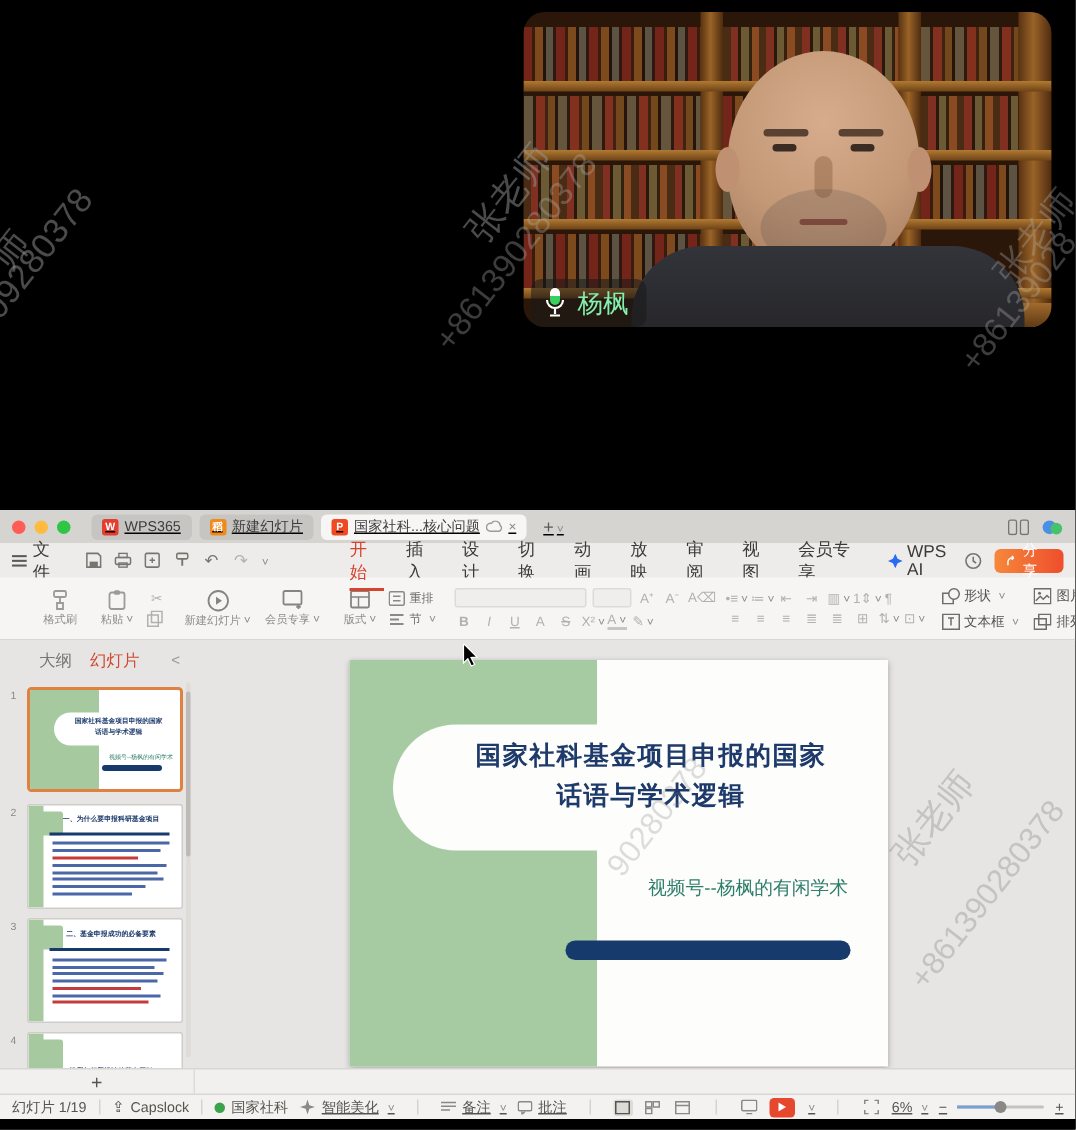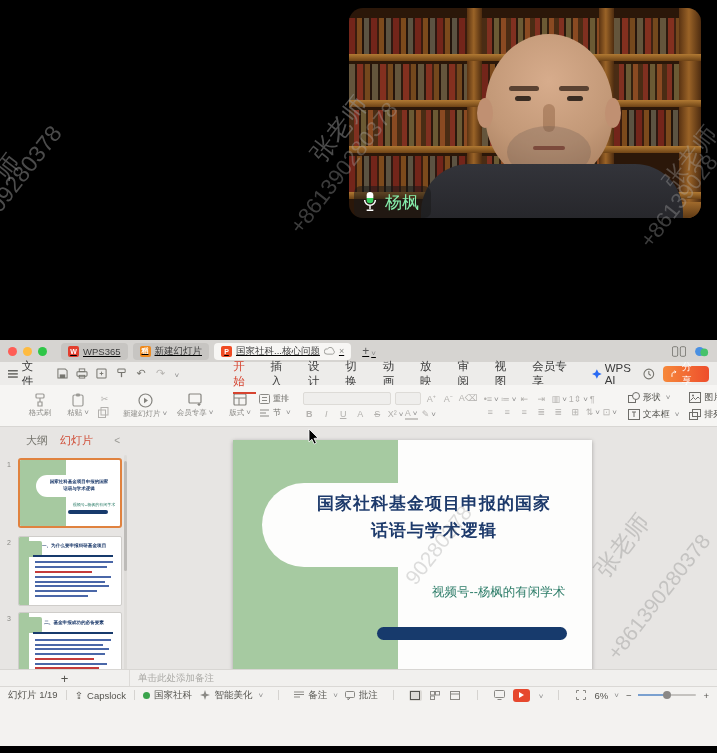--- a/index.html
+++ b/index.html
@@ -69,21 +69,21 @@
   .minicol{display:flex;flex-direction:column;justify-content:center;gap:3px;}
   .minirow{display:flex;align-items:center;gap:3px;font-size:8px;color:#6e6d69;white-space:nowrap;}
   .field{background:#efeeec;border:1px solid #dddbd7;border-radius:2px;height:13px;}
   .fl{display:flex;flex-direction:column;justify-content:center;gap:3px;}
   .frow{display:flex;align-items:center;gap:4px;}
   .glyph{font-size:9px;color:#b3b1ae;width:13px;text-align:center;}
   .lbtn{display:flex;align-items:center;gap:3px;font-size:9px;color:#55544f;white-space:nowrap;}
   .lcol{display:flex;flex-direction:column;justify-content:center;gap:4px;}
 
   
-  #workspace{height:242px;position:relative;background:#e7e5e3;flex:none;overflow:hidden;}
+  #workspace{height:285px;position:relative;background:#e7e5e3;flex:none;overflow:hidden;}
   #panel-head{position:absolute;left:0;top:6px;width:130px;display:flex;align-items:center;font-size:11px;}
   #panel-head .ptab{margin-left:26px;color:#77766f;}
   #panel-head .ptab.on{color:#cf4a33;margin-left:12px;}
   #panel-collapse{margin-left:auto;margin-right:10px;color:#9a9995;font-size:10px;}
   .thumb{position:absolute;left:18px;width:104px;height:70px;background:#fff;border:1px solid #cfcdca;border-radius:2px;overflow:hidden;}
   .thumb.sel{border:2px solid #e0823f;border-radius:3px;}
   .tnum{position:absolute;left:7px;font-size:7px;color:#8a8985;}
   .mini-green{position:absolute;left:0;top:0;width:46%;height:100%;background:#a6c9a0;}
   .mini-blob{position:absolute;left:16%;top:22%;width:84%;height:34%;background:#fff;border-radius:12px 0 0 12px;}
   .mini-title{position:absolute;left:20%;top:25%;width:78%;font-size:5px;font-weight:bold;color:#1c3a6b;text-align:center;line-height:1.6;transform:scale(.9);}
@@ -108,21 +108,21 @@
   #cursor{position:absolute;left:308px;top:2px;z-index:30;}
 
   
   #notesband{height:17px;display:flex;flex:none;background:#f1f0ee;border-top:1px solid #d8d6d3;}
   #add-slide{width:130px;border-right:1px solid #dddbd8;display:flex;align-items:center;justify-content:center;color:#55544f;font-size:13px;}
   #notes-text{flex:1;display:flex;align-items:center;padding-left:8px;font-size:9.5px;color:#a9a8a4;}
   #statusbar{height:17px;flex:none;background:#f3f2f0;border-top:1px solid #dad8d5;display:flex;align-items:center;padding:0 8px;font-size:9.5px;color:#55544f;}
   .ssep{width:1px;height:10px;background:#d5d3d0;margin:0 8px;}
   .sitem{display:flex;align-items:center;gap:4px;white-space:nowrap;}
   .dot{width:7px;height:7px;border-radius:50%;background:#3aa34b;}
-  #status-right{margin-left:auto;display:flex;align-items:center;gap:7px;}
+  #status-right{margin-left:auto;display:flex;align-items:center;gap:7px;text-decoration:underline;}
   .vico{width:13px;height:11px;display:flex;align-items:center;justify-content:center;}
   .vico.on{background:#dddbd7;border-radius:2px;}
   #play-btn{width:17px;height:13px;background:#e6482e;border-radius:3px;display:flex;align-items:center;justify-content:center;}
   #play-btn i{display:block;width:0;height:0;border-left:5px solid #fff;border-top:3.5px solid transparent;border-bottom:3.5px solid transparent;}
   #zoom-track{position:relative;width:58px;height:2px;background:#c4c2bf;border-radius:1px;}
   #zoom-fill{position:absolute;left:0;top:0;height:2px;width:45%;background:#7aa0cf;}
   #zoom-knob{position:absolute;left:43%;top:-3px;width:8px;height:8px;border-radius:50%;background:#8a8886;}
   #bottom-strip{position:absolute;left:0;top:746px;width:717px;height:7px;background:#000;}
   svg{display:block;}
 </style>
@@ -507,21 +507,20 @@
         <div id="slide-bar"></div>
       </div>
 
       <svg id="cursor" width="11" height="16" viewBox="0 0 11 16">
         <path d="M1 0l9 9-4 .4 2.4 4.6-2.2 1-2.3-4.8L1 13z" fill="#000" stroke="#fff" stroke-width="0.8"></path>
       </svg>
     </div>
 
     <div id="notesband">
       <div id="add-slide">+</div>
-      <div id="notes-text">单击此处添加备注</div>
     </div>
 
     <div id="statusbar">
       <span class="sitem">幻灯片 1/19</span>
       <span class="ssep"></span>
       <span class="sitem">
         <span style="font-size:10px">⇪</span>
         <span>Capslock</span>
       </span>
       <span class="ssep"></span>

